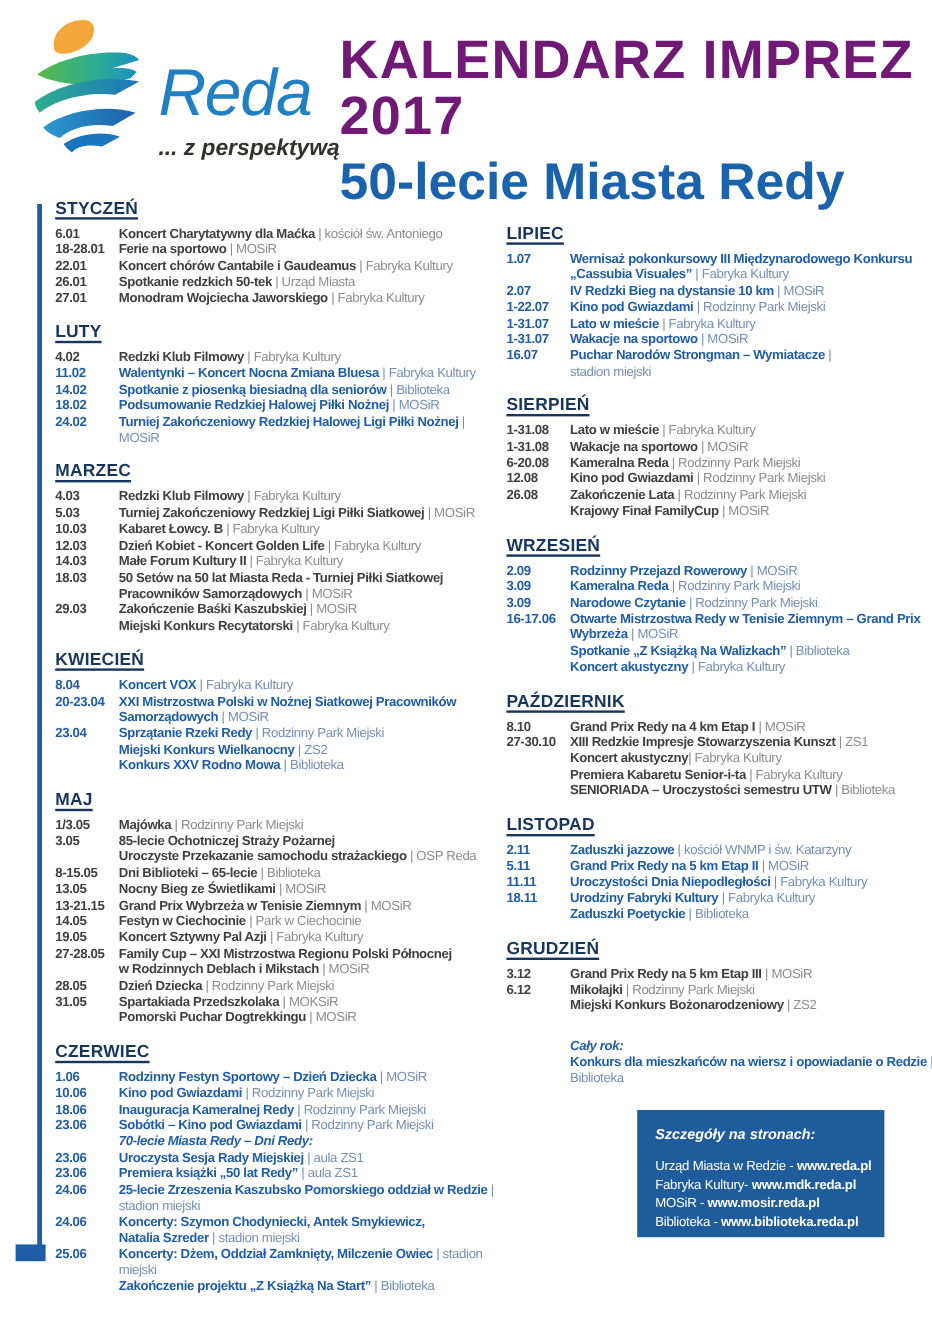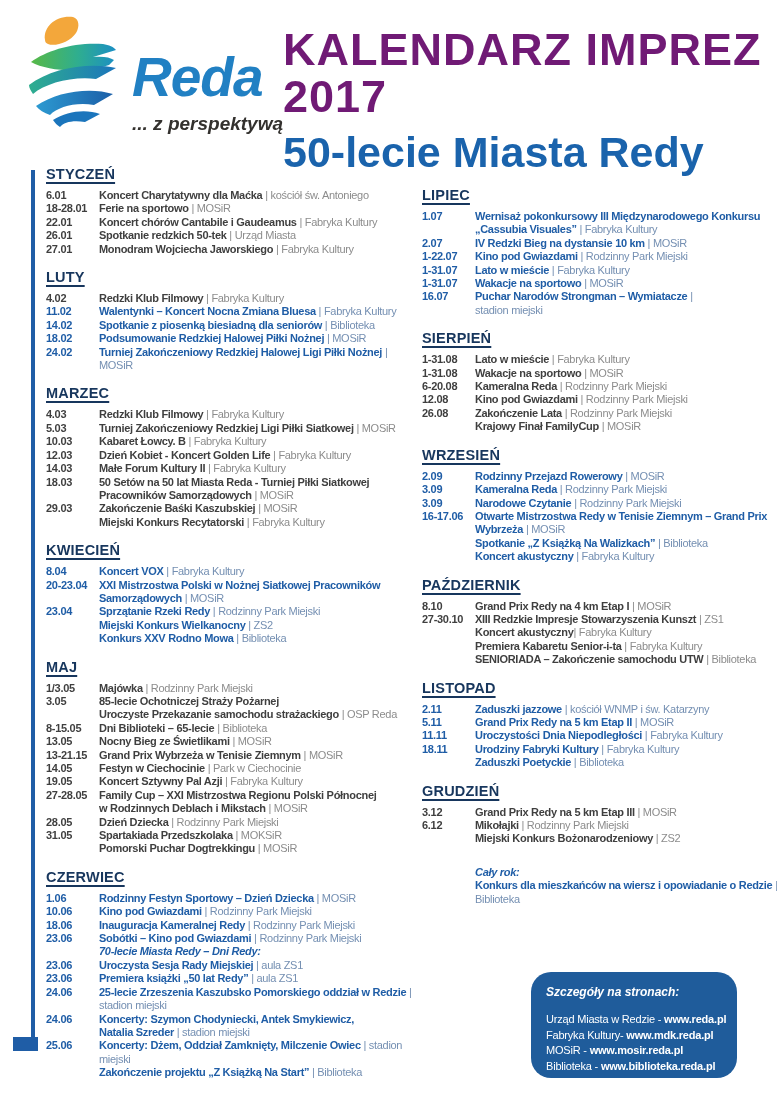--- a/index.html
+++ b/index.html
@@ -7,21 +7,21 @@
         font-family:"Liberation Sans",sans-serif;}
 
   
   .accent-line{position:absolute;left:31px;top:170px;width:4px;height:870px;background:#1F5DA6;}
   .accent-cap{position:absolute;left:13px;top:1037px;width:25px;height:14px;background:#1F5DA6;}
 
   
   .logo{position:absolute;left:20px;top:10px;display:flex;align-items:flex-start;}
   .logo-mark{width:106px;height:120px;}
   .logo-text{margin-left:6px;padding-top:40px;}
-  .brand{font-size:55px;font-weight:bold;font-style:italic;color:#2180C3;line-height:1;letter-spacing:-1px;}
+  .brand{font-size:55px;font-weight:normal;font-style:italic;color:#2180C3;line-height:1;letter-spacing:-1px;}
   .tagline{font-size:19px;font-weight:bold;font-style:italic;color:#33312E;margin-top:8px;}
 
   .titles{position:absolute;left:283px;top:26px;width:486px;}
   .t1{font-size:45px;font-weight:bold;color:#701a75;letter-spacing:1px;line-height:1.05;}
   .t2{font-size:43px;font-weight:bold;color:#1A63AC;line-height:1.05;margin-top:9px;}
 
   
   .cols{position:absolute;left:46px;top:166px;width:724px;display:flex;}
   .col-l{width:376px;flex-shrink:0;}
   .col-r{width:348px;flex-shrink:0;padding-top:21px;}
@@ -36,22 +36,22 @@
   .v{font-weight:normal;}
   .month.dark .d,.month.dark .t{color:#3F3F3F;}
   .month.dark .v{color:#8C8C8C;}
   .month.blue .d,.month.blue .t{color:#1F5DA6;}
   .month.blue .v{color:#748FB2;}
   .month.blue .row.dark .d,.month.blue .row.dark .t{color:#3F3F3F;}
   .month.blue .row.dark .v{color:#8C8C8C;}
   .caly{margin-top:20px;}
 
   
-  .footer{position:absolute;left:531px;top:972px;width:206px;height:106px;background:#1F5C9B;
-          color:#ffffff;box-sizing:border-box;padding:13px 8px 0 15px;overflow:hidden;border-radius:20px;}
+  .footer{position:absolute;left:531px;top:925px;width:206px;height:106px;background:#1F5C9B;
+          color:#ffffff;box-sizing:border-box;padding:13px 8px 0 15px;overflow:hidden;}
   .fh{font-size:12px;font-weight:bold;font-style:italic;}
   .flines{margin-top:13px;font-size:11px;line-height:1.42;letter-spacing:-0.2px;}
   .fline{white-space:nowrap;}
   .furl{font-weight:bold;}
 </style>
 </head>
 <body>
 
 <div class="page">
 
@@ -544,21 +544,21 @@
               <span class="c"><b class="t">Koncert akustyczny</b><span class="v">| Fabryka Kultury</span></span>
             </div>
 
             <div class="row">
               <span class="d"></span>
               <span class="c"><b class="t">Premiera Kabaretu Senior-i-ta</b><span class="v"> | Fabryka Kultury</span></span>
             </div>
 
             <div class="row">
               <span class="d"></span>
-              <span class="c"><b class="t">SENIORIADA – Zakończenie samochodu UTW</b><span class="v"> | Biblioteka</span></span>
+              <span class="c"><b class="t">SENIORIADA – Uroczystości semestru UTW</b><span class="v"> | Biblioteka</span></span>
             </div>
           </div>
       </section>
 
       <section class="month blue">
         <h3 class="mh">LISTOPAD</h3>
         <div>
 
             <div class="row">
               <span class="d">2.11</span>

